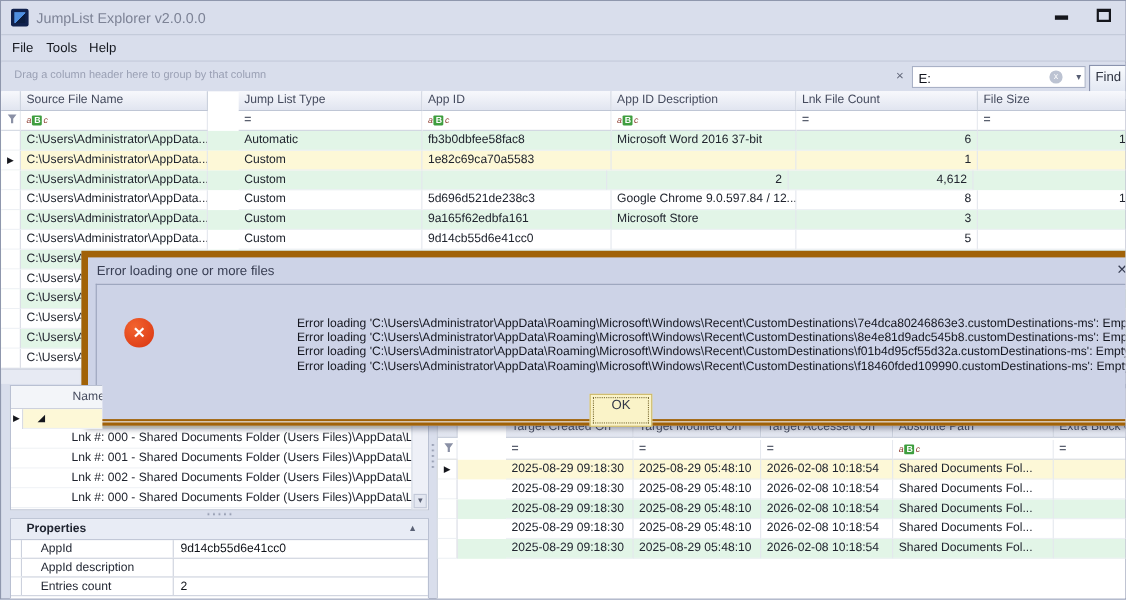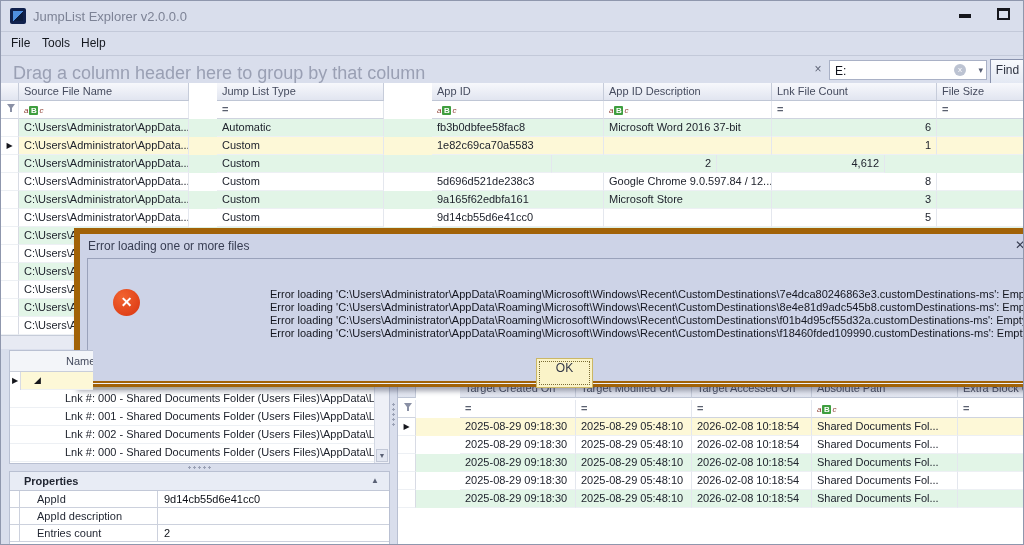--- a/index.html
+++ b/index.html
@@ -11,40 +11,40 @@
   .titlebar { left:0; top:0; width:1024px; height:30px; background:#d9deec; }
   .app-icon { left:9px; top:7px; width:16px; height:16px; background:#10214d; border-radius:2px; }
   .app-icon::after{ content:""; position:absolute; left:3px; top:3px; width:10px; height:10px;
                     background:linear-gradient(135deg,#4f8fe0 0 55%,#0b1c3f 55%); }
   .title-text { left:32px; top:8px; font-size:13px; color:#7d8396; }
   .minimize-glyph { left:958px; top:13px; width:12px; height:4px; background:#15161c; }
   .maximize-glyph { left:996px; top:7px; width:13px; height:12px; border:2px solid #15161c; border-top-width:3px; background:transparent; }
   .menubar { left:0; top:30px; width:1024px; height:25px; background:#d9deec; border-top:1px solid #c3c9d9; border-bottom:1px solid #c3c9d9; }
   .menu-item { top:35px; font-size:12px; color:#15181f; }
   .toolbar { left:0; top:56px; width:1024px; height:26px; background:#d9deec; }
-  .group-text { left:12px; top:62px; font-size:18px; color:#9aa0b4; }
+  .group-text { left:12px; top:62px; font-size:10px; color:#9aa0b4; }
   .search-close { left:810px; top:61px; font-size:12px; color:#5f6577; width:14px; text-align:center; }
   .search-box { left:828px; top:59px; width:158px; height:20px; background:#fff; border:1px solid #a9b1c6; font-size:12px; }
   .search-value { position:absolute; left:5px; top:3px; color:#10131c; }
   .search-clear { position:absolute; right:20px; top:3px; width:12px; height:12px; border-radius:50%;
                   background:#bcc3d2; color:#fff; font-size:8px; line-height:12px; text-align:center; }
   .search-drop { position:absolute; right:3px; top:4px; font-size:9px; color:#565d72; }
   .find-btn { left:989px; top:58px; width:35px; height:32px; border:1px solid #8992ad;
               background:linear-gradient(#f8fafd,#dde3f0); font-size:12px; color:#2f3442;
               text-align:center; line-height:20px; }
   
   .main-grid { left:0; top:82px; width:1024px; height:252px; background:#fff; }
   .g-row { display:flex; height:18px; font-size:11px; }
   .g-row .cell { border-right:1px solid #e4e7ee; border-bottom:1px solid #edf0f4; padding:2px 5px;
                  white-space:nowrap; overflow:hidden; }
   .head .cell { background:linear-gradient(#f7f8fc,#e1e5f0); border-right:1px solid #c6ccda;
                 border-bottom:1px solid #bfc6d5; color:#454b5e; font-size:11px; }
   .filter .cell { background:#fff; border-bottom:1px solid #cfd4df; }
   .c0{width:18px; flex:none; text-align:center;} .c1{width:170px; flex:none;}
-  .c2{width:167px; flex:none;margin-left:28px;} .c3{width:172px; flex:none;margin-left:48px;} .c4{width:168px; flex:none;}
+  .c2{width:167px; flex:none;margin-left:28px;} .c3{width:172px; flex:none;} .c4{width:168px; flex:none;}
   .c5{width:165px; flex:none; } .c6{width:168px; flex:none;}
   .num { text-align:right; }
   .row-green{background:#e2f5e7;} .row-cream{background:#fdf8d7;} .row-white{background:#fff;}
   .g-row .ind { background:#fff; border-right:1px solid #d8dbe4; border-bottom:1px solid #edf0f4; width:18px; flex:none; text-align:center; font-size:8px; color:#15161c; padding-top:4px; }
   .abc-ico { display:inline-flex; align-items:center; gap:1px; font-size:8px; color:#8b3a2e; }
   .abc-ico b { background:#3f9e3f; color:#fff; font-size:8px; width:9px; height:9px; line-height:9px; text-align:center; border-radius:1px; font-weight:bold;}
   .eq-ico { font-size:11px; font-weight:bold; color:#5a606f; }
   .funnel { width:10px; height:10px; display:inline-block; }
   .hscroll { left:0; top:334px; width:1024px; height:14px; background:#e7eaf3; border-top:1px solid #c6ccd9; }
   

